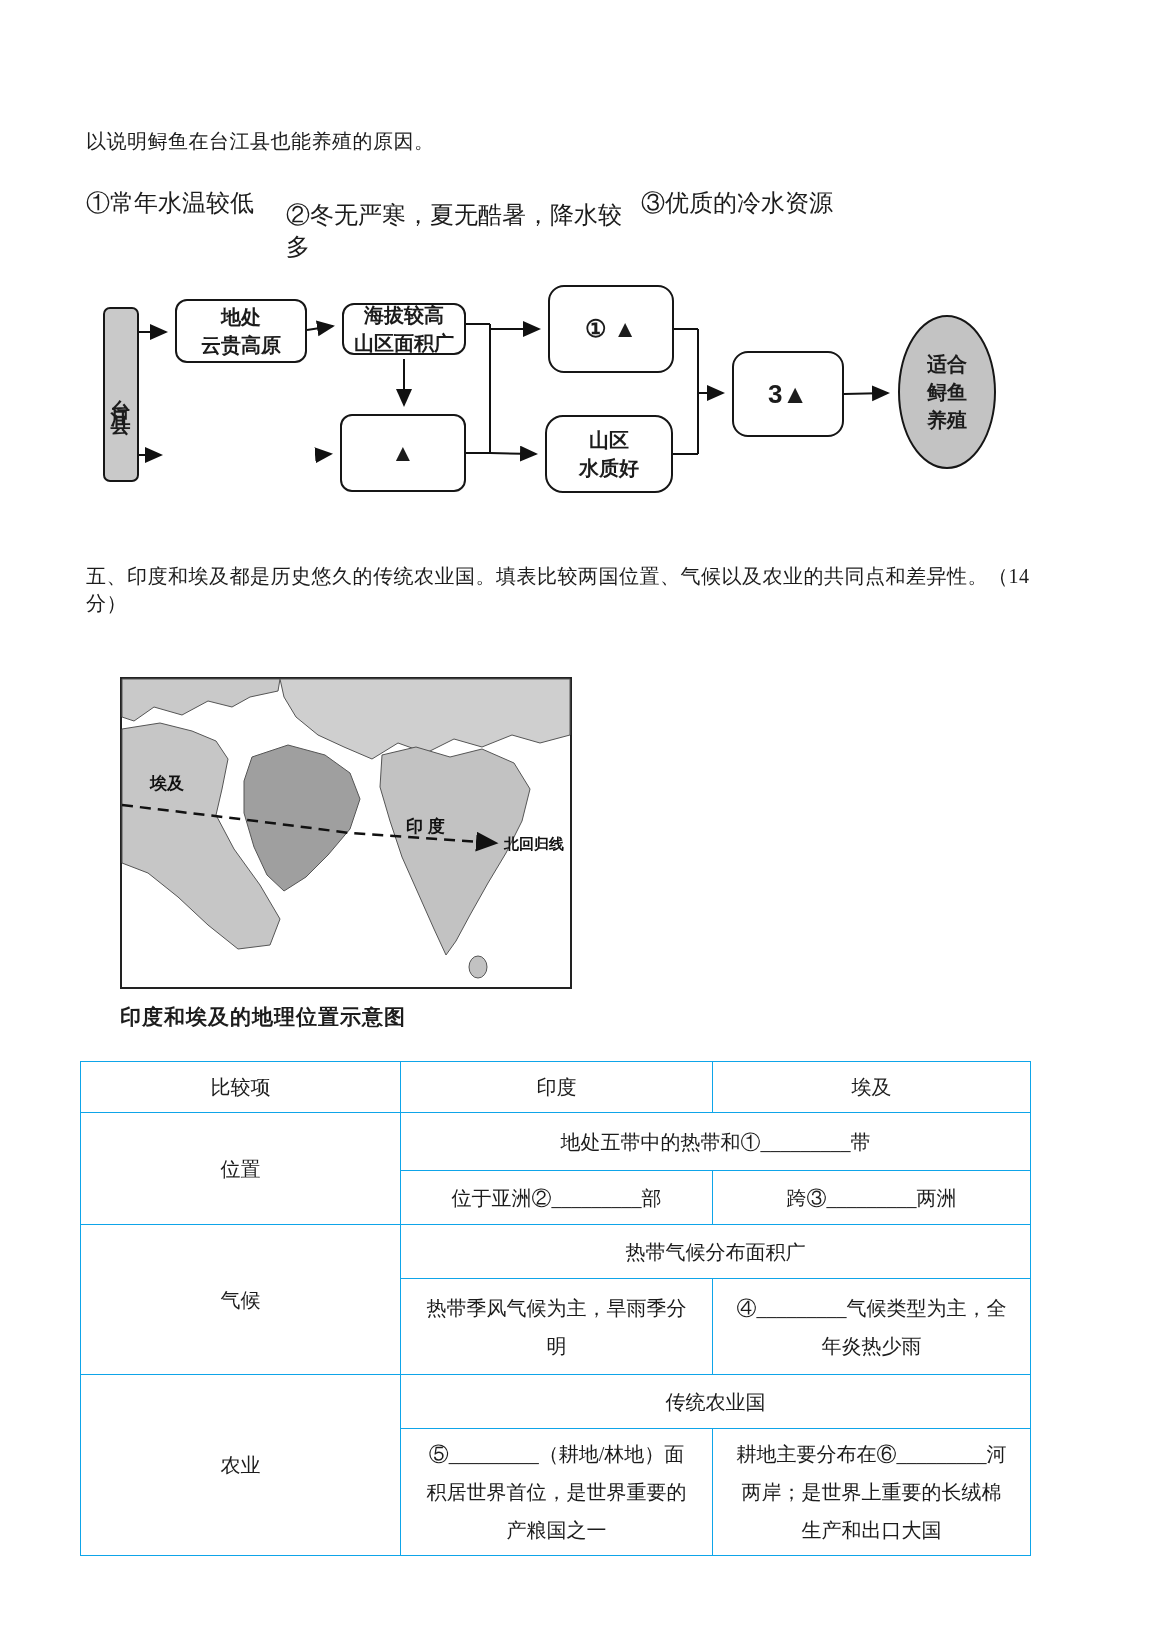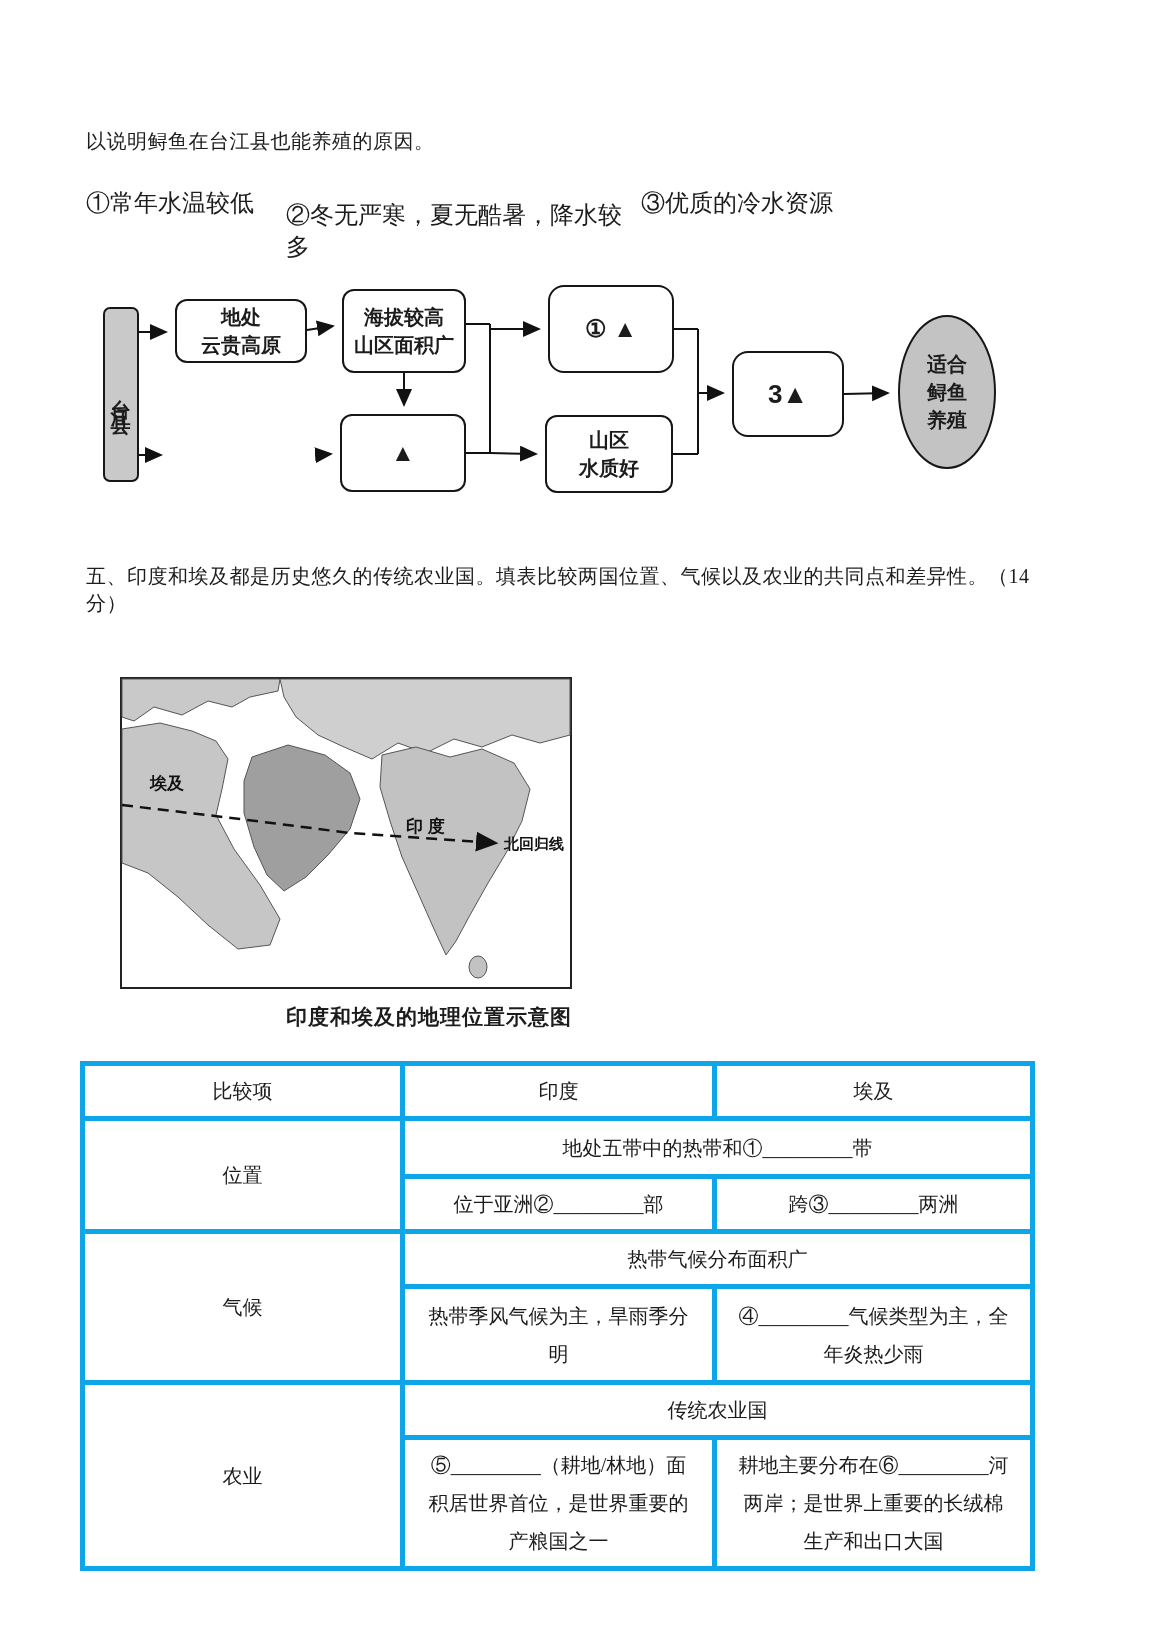--- a/index.html
+++ b/index.html
@@ -15,40 +15,40 @@
   
   .flowchart { position:relative; height:252px; margin-top:20px; font-family:"Liberation Sans", sans-serif; }
   .fc-lines { position:absolute; left:0; top:0; pointer-events:none; }
   .fc-box { position:absolute; border:2px solid #161616; border-radius:12px; background:#fff;
             display:flex; align-items:center; justify-content:center; text-align:center;
             font-weight:bold; font-size:20px; line-height:1.4; white-space:pre-line; }
   .fc-start { left:103px; top:24px; width:36px; height:175px; background:#c9c9c9; border-radius:7px;
               writing-mode:vertical-lr; text-orientation:upright; letter-spacing:8px; font-size:20px; }
   .fc-plateau { left:175px; top:16px; width:132px; height:64px; }
   .fc-monsoon { left:170px; top:138px; width:148px; height:68px; }
-  .fc-altitude { left:342px; top:6px; width:124px; height:84px; }
+  .fc-altitude { left:342px; top:20px; width:124px; height:52px; }
   .fc-blank-mid { left:340px; top:131px; width:126px; height:78px; font-size:24px; }
   .fc-blank-top { left:548px; top:2px; width:126px; height:88px; border-radius:16px; font-size:24px; }
-  .fc-water { left:545px; top:132px; width:128px; height:78px; }
+  .fc-water { left:545px; top:132px; width:128px; height:78px;border-radius:18px; }
   .fc-blank-final { left:732px; top:68px; width:112px; height:86px; border-radius:16px; font-size:26px; }
   .fc-ellipse { left:898px; top:32px; width:98px; height:154px; border-radius:50%; background:#c3c3c3; }
 
   
   .section-heading { margin:28px 86px 0 86px; font-size:20px; letter-spacing:0.5px; }
 
   
   .map-block { margin:60px 0 0 120px; width:452px; }
-  .map-caption { margin-top:10px; text-align:right; font-family:"Liberation Sans", sans-serif;
+  .map-caption { margin-top:10px; text-align:left; font-family:"Liberation Sans", sans-serif;
                  font-weight:bold; font-size:21px; letter-spacing:1px; }
 
   
   .cmp-table { border-collapse:collapse; margin:30px 0 0 80px; table-layout:fixed; width:950px;
                font-size:20px; }
   .cmp-table col.c1 { width:320px; } .cmp-table col.c2 { width:312px; } .cmp-table col.c3 { width:318px; }
-  .cmp-table td { border:5px solid #0ea5e9; text-align:center; vertical-align:middle;
+  .cmp-table td { border:1px solid #0ea5e9; text-align:center; vertical-align:middle;
                   padding:6px 20px; line-height:1.9; font-weight:normal; }
   tr.r-head { height:48px; }
   tr.r-loc-shared { height:58px; }
   tr.r-loc-detail { height:54px; }
   tr.r-cli-shared { height:54px; }
   tr.r-cli-detail { height:96px; }
   tr.r-agr-shared { height:54px; }
   tr.r-agr-detail { height:122px; }
 </style>
 </head>

